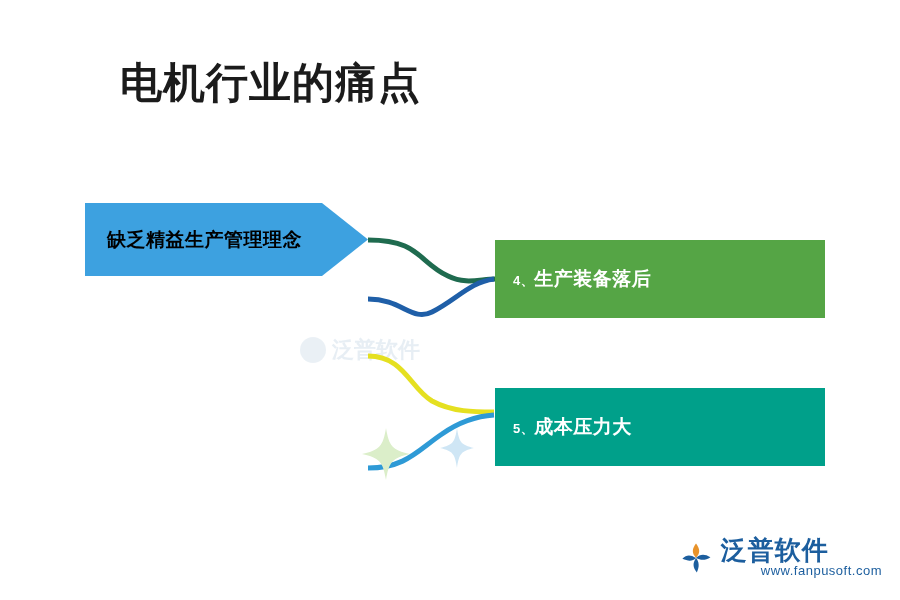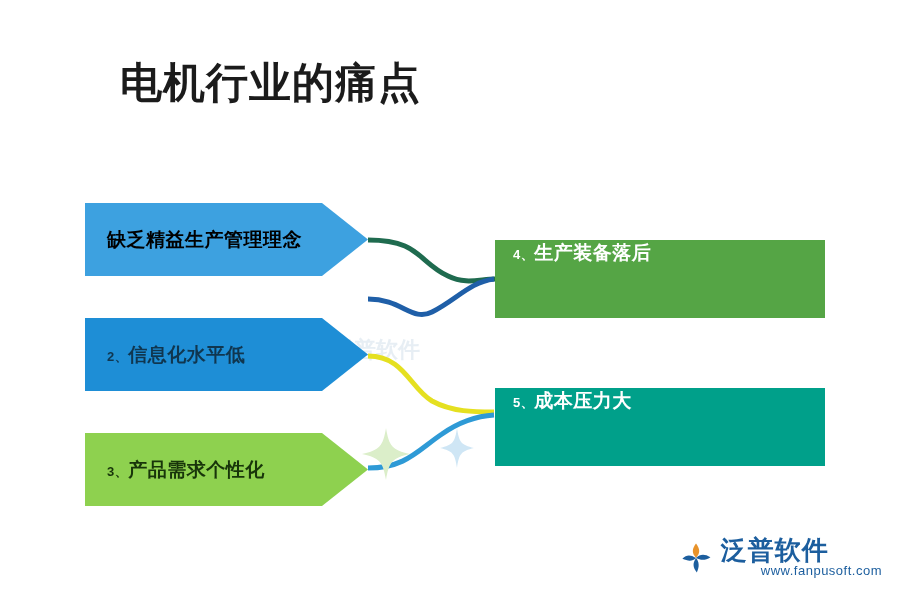--- a/index.html
+++ b/index.html
@@ -92,21 +92,21 @@
   .num {
     font-size: 13px;
     font-weight: bold;
     vertical-align: baseline;
   }
 
   
   .rect-box {
     position: absolute;
     display: flex;
-    align-items: flex-start;
+    align-items: center;
     box-sizing: border-box;
     color: #ffffff;
   }
   .rect-box .lbl {
     padding-left: 18px;
     font-size: 19px;
     font-weight: bold;
     white-space: nowrap;
     letter-spacing: 0.5px;
   }
@@ -166,31 +166,21 @@
     <path d="M24 0 C27 18, 30 22, 48 26 C30 30, 27 34, 24 52 C21 34, 18 30, 0 26 C18 22, 21 18, 24 0 Z" fill="#dbeec9"></path>
   </svg>
   <svg class="sparkle" style="left:440px; top:428px;" width="34" height="40" viewBox="0 0 34 40">
     <path d="M17 0 C19 14, 21 17, 34 20 C21 23, 19 26, 17 40 C15 26, 13 23, 0 20 C13 17, 15 14, 17 0 Z" fill="#cfe6f5"></path>
   </svg>
 
   <div class="arrow-box" style="left:85px; top:203px; width:283px; height:73px; background:#3da1e0; color:#000000;">
     <span class="lbl">缺乏精益生产管理理念</span>
   </div>
 
-  <div class="arrow-box" style="left:85px; top:318px; width:283px; height:73px; background:#1e8ed6; color:#10364f;">
-    <span class="lbl">
-      <span class="num">2、</span><span>信息化水平低</span>
-    </span>
-  </div>
-
-  <div class="arrow-box" style="left:85px; top:433px; width:283px; height:73px; background:#8ed14f; color:#18350a;">
-    <span class="lbl">
-      <span class="num">3、</span><span>产品需求个性化</span>
-    </span>
-  </div>
+
 
   <div class="rect-box" style="left:495px; top:240px; width:330px; height:78px; background:#55a545;">
     <span class="lbl">
       <span class="num">4、</span><span>生产装备落后</span>
     </span>
   </div>
 
   <div class="rect-box" style="left:495px; top:388px; width:330px; height:78px; background:#00a08a;">
     <span class="lbl">
       <span class="num">5、</span><span>成本压力大</span>

